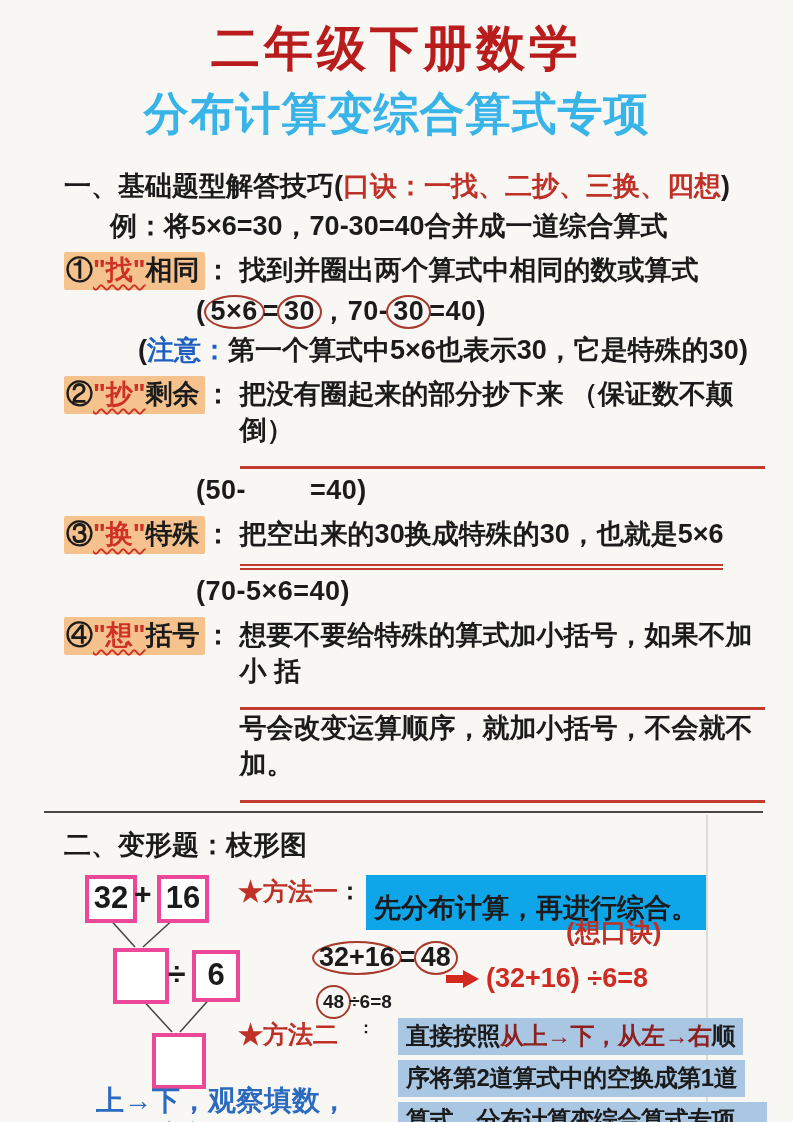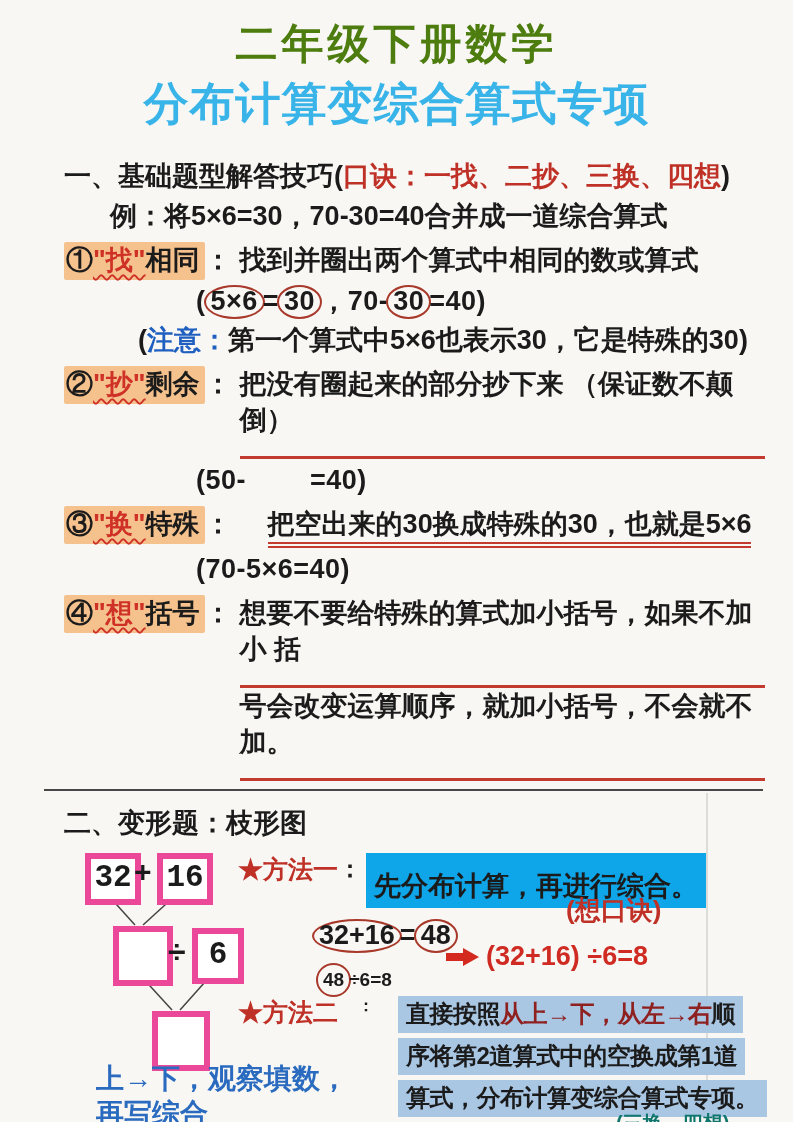--- a/index.html
+++ b/index.html
@@ -1,47 +1,47 @@
 <!DOCTYPE html>
 <html><head>
 <meta charset="utf-8">
 <style>
   html,body{margin:0;padding:0;}
   .page{position:relative;width:793px;height:1122px;background:#f8f7f4;overflow:hidden;
         font-family:"Liberation Sans",sans-serif;color:#1b1b1b;}
   
-  .title1{text-align:center;font-family:"Liberation Serif",serif;font-size:42px;font-weight:600;
-          padding-top:16px;letter-spacing:4px;color:#4d7c0f;}
+  .title1{text-align:center;font-family:"Liberation Serif",serif;font-size:49px;font-weight:600;
+          padding-top:16px;letter-spacing:4px;color:#b91c1c;}
   .title2{text-align:center;font-family:"Liberation Serif",serif;font-size:45px;font-weight:700;
           color:#39b4e9;margin-top:2px;letter-spacing:1px;}
   
   .sec1{margin:24px 28px 0 64px;font-size:27px;font-weight:700;line-height:36px;}
   .red{color:#bf3127;}
   .example{margin:4px 0 0 46px;}
   .step{display:flex;margin-top:8px;align-items:flex-start;}
   .slabel{background:#f5c28e;padding:0 5px 2px 2px;white-space:nowrap;border-radius:2px;}
   .squote{color:#cf3126;text-decoration:underline wavy #cf3126;text-decoration-thickness:2px;text-underline-offset:5px;}
   .scolon{margin-right:8px;}
   .u1{border-bottom:3px solid #c23b2e;padding-bottom:18px;}
-  .u2{border-bottom:6px double #c23b2e;padding-bottom:0;margin-left:28px;}
+  .u2{border-bottom:6px double #c23b2e;padding-bottom:12px;}
   .eqrow{margin-left:132px;margin-top:3px;letter-spacing:.5px;}
   .noterow{margin-left:74px;margin-top:3px;}
   .noteblue{color:#1f5fc0;}
   .circ{display:inline-block;border:2px solid #a8392b;border-radius:50%;padding:0 5px 1px;margin:0 -2px;line-height:29px;}
   .gap{display:inline-block;width:64px;}
   .d2{display:block;}
   
   .divider{height:2px;background:#474747;margin:8px 30px 0 44px;}
   
   .sec2{position:relative;height:354px;margin-top:2px;font-weight:700;border-bottom:2px solid #dfddd8;}
   .rightline{position:absolute;left:706px;top:0;width:2px;height:100%;background:#dedcd7;}
   .s2head{position:absolute;left:64px;top:12px;font-size:27px;}
   .tree{position:absolute;left:80px;top:55px;width:190px;height:245px;}
   .tree svg{position:absolute;left:0;top:0;}
-  .tbox{position:absolute;border:6px solid #ec4899;background:#fff;font-family:Liberation Mono, monospace;
+  .tbox{position:absolute;border:4px solid #ec4899;background:#fff;font-family:Liberation Sans, sans-serif;
         font-size:31px;font-weight:600;text-align:center;}
   .b32{left:5px;top:5px;width:44px;height:40px;line-height:38px;}
   .b16{left:77px;top:5px;width:44px;height:40px;line-height:38px;}
   .bmid{left:33px;top:78px;width:48px;height:48px;}
   .b6{left:112px;top:80px;width:40px;height:44px;line-height:42px;}
   .bbot{left:72px;top:163px;width:46px;height:48px;}
   .tplus{position:absolute;left:54px;top:7px;font-size:30px;}
   .tdiv{position:absolute;left:88px;top:86px;font-size:32px;}
   
   .m1{position:absolute;left:238px;top:60px;font-size:24px;display:flex;align-items:flex-start;}

